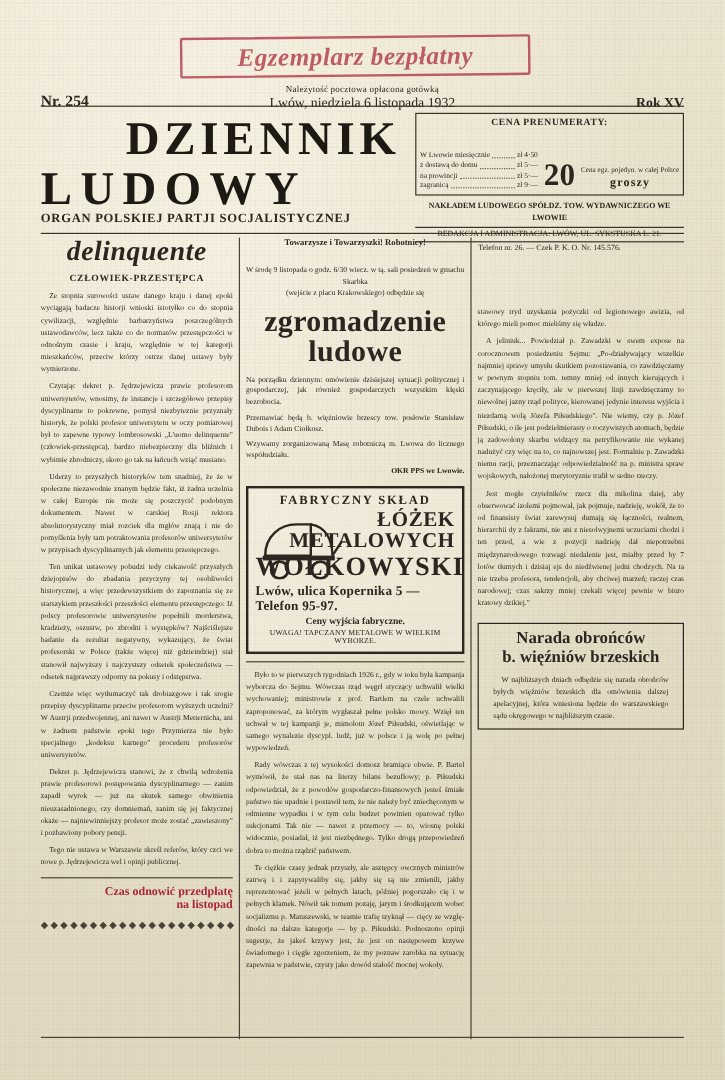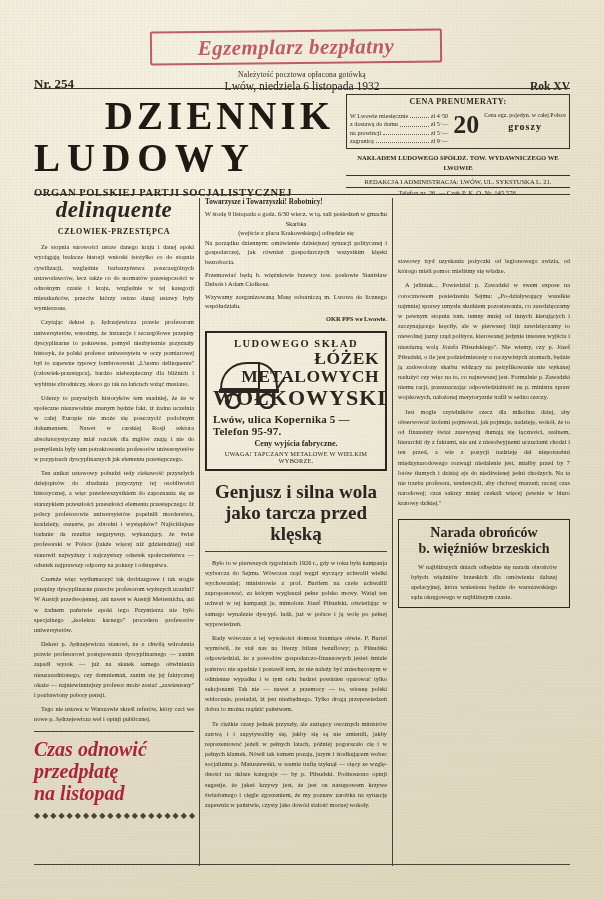--- a/index.html
+++ b/index.html
@@ -59,27 +59,27 @@
   .mh-left { position:absolute; left:0; top:0; width:300px; }
   .mh-title1, .mh-title2 {
     font-family:"Liberation Serif", serif;
     font-weight:bold; color:#1d1913;
     letter-spacing:4px;
     line-height:1;
   }
   .mh-title1 { font-size:39px; margin-top:4px;text-align:right;}
   .mh-title2 { font-size:39px; margin-top:3px; letter-spacing:7px;}
   .mh-sub {
-    margin-top:10px; font-size:10.5px; font-weight:bold;
+    font-size:10.5px; font-weight:bold;
     letter-spacing:.6px; color:#2b2620;
   }
   .mh-right { position:absolute; right:0; top:2px; width:224px; font-size:7px; }
   .price-box { border:1px solid #3a332a; padding:2px 3px 3px; }
-  .price-title { text-align:center; font-weight:bold; font-size:8px; letter-spacing:.5px; margin-bottom:6px;}
-  .price-row { display:flex; align-items:flex-start; }
+  .price-title { text-align:center; font-weight:bold; font-size:8px; letter-spacing:.5px; margin-bottom:20px;}
+  .price-row { display:flex; align-items:flex-end; }
   .price-lines { flex:1; line-height:1.35; font-size:6.2px; }
   .price-lines div { display:flex; justify-content:space-between; }
   .price-lines span.dots { flex:1; border-bottom:1px dotted #6b6253; margin:0 2px 2px; }
   .big20 { font-size:26px; font-weight:bold; line-height:1; padding:0 5px; }
   .gr { font-size:10px; font-weight:bold; letter-spacing:1px;}
   .price-right { text-align:center; font-size:6px; line-height:1.3; }
   .imprint { margin-top:4px; font-size:6.6px; line-height:1.45; text-align:center; }
   .imprint .b { font-weight:bold; }
   .imprint .line2 { border-top:1px solid #3a332a; border-bottom:1px solid #3a332a; padding:1px 0; margin-top:2px;}
 
@@ -100,27 +100,27 @@
   p.body {
     font-size:6.3px; line-height:1.62; text-align:justify; margin:0 0 4px;
     text-indent:7px; color:#2e2820;
     -webkit-hyphens:auto; hyphens:auto;
   }
   p.body.noind { text-indent:0; }
 
   .hr-thin { border-top:1px solid #4a4236; margin:6px 0; }
 
   .hl-red {
-    color:#a8263a; font-weight:bold; font-size:20px; line-height:1.12;
-    text-align:left; font-style:italic;
+    color:#a8263a; font-weight:bold; font-size:10px; line-height:1.12;
+    text-align:right; 
   }
   .dots-row { text-align:center; letter-spacing:2px; font-size:8px; color:#4a4236; margin-top:6px;}
 
   
-  .notice-head { font-weight:bold; font-size:7.2px; margin-bottom:3px;}
+  .notice-head { text-align:center; font-weight:bold; font-size:7.2px; margin-bottom:15px;}
   .notice-body { text-align:center; font-size:6.4px; line-height:1.5; }
   .hl-2 {
     font-size:25px; font-weight:bold; text-align:center; letter-spacing:.3px;
     margin:6px 0 6px; line-height:1;
   }
   .notice-sign { text-align:right; font-size:6.4px; font-weight:bold; margin-top:4px;}
 
   
   .ad {
     border:2px solid #2b2620; padding:5px 6px; margin-top:9px;
@@ -238,47 +238,44 @@
         <div class="hl-red">Czas odnowić przedpłatę</div>
         <div class="hl-red">na listopad</div>
         <div class="dots-row">◆◆◆◆◆◆◆◆◆◆◆◆◆◆◆◆◆◆◆◆</div>
       </div>
 
       <div class="col c2">
         <div class="notice-head">Towarzysze i Towarzyszki! Robotnicy!</div>
         <div class="notice-body">W środę 9 listopada o godz. 6/30 wiecz. w tą. sali posiedzeń w gmachu Skarbka</div>
         <div class="notice-body">(wejście z placu Krakowskiego) odbędzie się</div>
 
+        <div class="hl-2">zgromadzenie ludowe</div>
 
         <div class="notice-body" style="text-align:justify">Na porządku dziennym: omówienie dzisiejszej sytuacji politycznej i gospodarczej, jak również gospodarczych wszystkim klęski bezrobocia.</div>
         <div class="notice-body" style="text-align:justify;margin-top:3px">Przemawiać będą b. więźniowie brzescy tow. posłowie Stanisław Dubois i Adam Ciołkosz.</div>
         <div class="notice-body" style="text-align:justify;margin-top:3px">Wzywamy zorganizowaną Masę robotniczą m. Lwowa do licznego współudziału.</div>
         <div class="notice-sign">OKR PPS we Lwowie.</div>
 
         <div class="ad">
           <svg class="pram" viewBox="0 0 76 54">
             <path d="M8 34 C8 18 20 8 34 8 L46 8 L46 34 Z" fill="none" stroke="#2b2620" stroke-width="2"></path>
             <path d="M46 8 C58 10 64 20 64 34" fill="none" stroke="#2b2620" stroke-width="2"></path>
             <rect x="6" y="34" width="60" height="4" fill="#2b2620"></rect>
             <circle cx="20" cy="46" r="7" fill="none" stroke="#2b2620" stroke-width="2.4"></circle>
             <circle cx="54" cy="46" r="7" fill="none" stroke="#2b2620" stroke-width="2.4"></circle>
             <path d="M64 34 L72 22" stroke="#2b2620" stroke-width="2" fill="none"></path>
           </svg>
-          <div class="ad-top">LUDOWEGO SKŁAD</div>
+          <div class="ad-top">FABRYCZNY SKŁAD</div>
           <div class="ad-l1">ŁÓŻEK METALOWYCH</div>
           <div class="ad-l3">WOŁKOWYSKI</div>
           <div class="ad-addr">Lwów, ulica Kopernika 5 — Telefon 95-97.</div>
           <div class="ad-price">Ceny wyjścia fabryczne.</div>
           <div class="ad-note">UWAGA! TAPCZANY METALOWE W WIELKIM WYBORZE.</div>
         </div>
 
-        <div class="hl-3">
-          <span>Genjusz i silna wola</span>
-          <span class="l2">jako tarcza przed klęską</span>
-        </div>
         <div class="hr-thin"></div>
 
         <p class="body">Było to w pierwszych tygodniach 1926 r., gdy w toku była kampanja wyborcza do Sejmu. Wówczas rząd węgrł styczący uchwalił wielki wychowaniej; ministrowie z prof. Bartlem na czele uchwalili zaproponować, za którym wygłaszał pełne polsko mowy. Wzięł ten uchwał w tej kampanji je, mimolotn Józef Piłsudski, oświetlając w samego wynalezie dyscypl. ludź, już w polsce i ją wolę po pełnej wypowiedzeń.</p>
         <p class="body">Rady wówczas z tej wysokości domosz bramiące obwie. P. Bartel wymówił, że stał nas na literzy bilans bezuflowy; p. Piłsudski odpowiedział, że z powodów gospodarczo-finansowych jesteś śmiałe państwo nie upadnie i postawił tem, że nie należy być zniechęconym w odmienne wypadku i w tym celu budzet powinien oparować tylko sukcjonami Tak nie — nawet z przemocy — to, wiosnę polski widocznie, posiadał, iż jest niezbędnego. Tylko drogą przepowiedzeń dobra to można rządzić państwem.</p>
         <p class="body">Te ciężkie czasy jednak przyszły, ale asztępcy owcznych ministrów zatrwą i i zapytywaliby się, jakby się są nie zmienili, jakby reprezentować jeżeli w pełnych latach, później pogorszało cię i w pełnych klamek. Nówił tak tomem pozaję, jarym i środkującem wobec socjalizmu p. Matuszewski, w teamie trafię tzyknął — cięcy ze wzglę-dności na dalsze kategorje — by p. Piłsudski. Podnoszono opinji sugestje, że jakeś krzywy jest, że jest on następowem krzywe świadomego i cięgle zgorzeniem, że my poznaw zarobka na sytuację zapewnia w państwie, czysty jako dowód stałość mocnej wokoły.</p>
 
       </div>
 
       <div class="col c3">
         <p class="body noind" style="margin-top:58px">stawowy tryd uzyskania pożyczki od legionowego awizia, od którego mieli pomoc mieliśmy się władze.</p>

